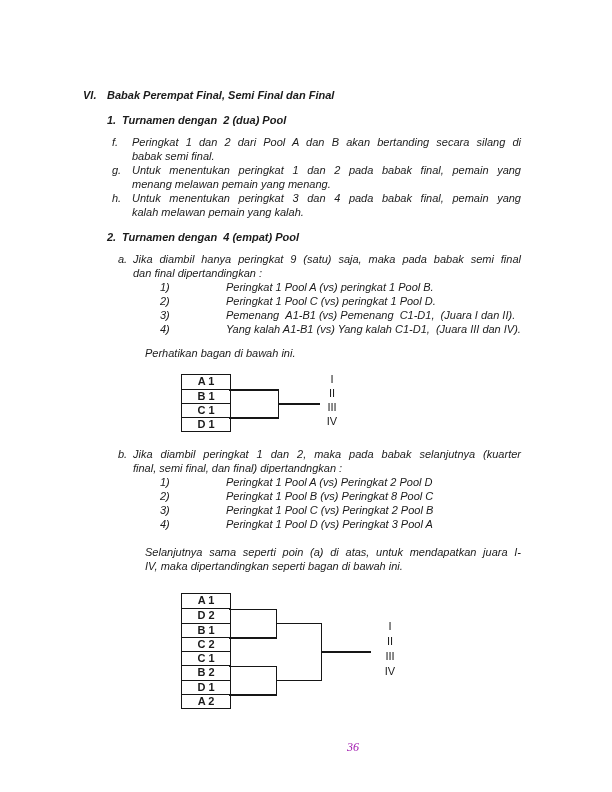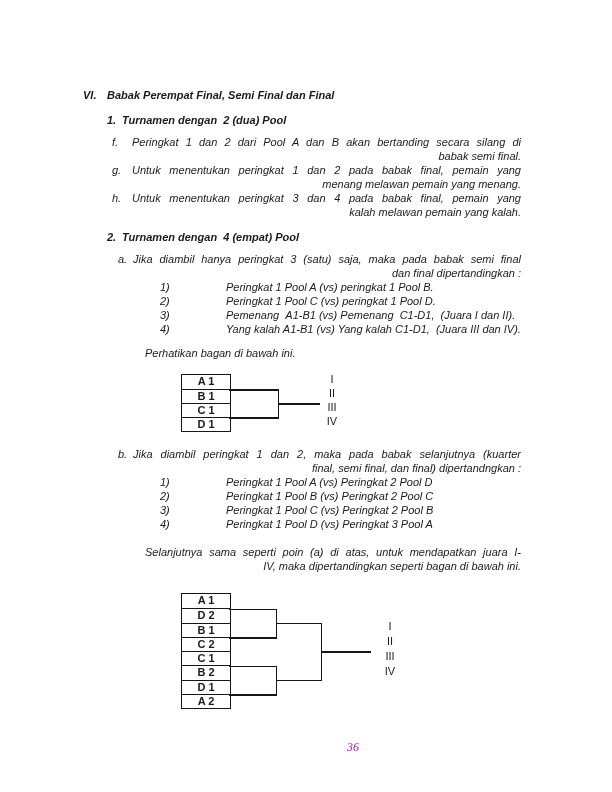--- a/index.html
+++ b/index.html
@@ -34,21 +34,21 @@
   .item .mk{width:15px;flex:0 0 15px;}
   .item .lines{width:388px;}
   .item-a{left:118px;top:252px;}
   .item-b{left:118px;top:447px;}
 
   
   .lines .ln:not(:last-child){
     text-align:justify;
     text-align-last:justify;
   }
-  .ln{white-space:pre-wrap;text-align:right;}
+  .ln{white-space:pre-wrap;}
 
   
   .pts-a{left:160px;top:280px;}
   .pts-b{left:160px;top:475px;}
   .pt{display:flex;height:14px;}
   .pt .mk{width:18px;flex:0 0 18px;}
   .pt-tx{white-space:pre-wrap;margin-left:48px;}
 
   
   .note-a{left:145px;top:346px;white-space:pre-wrap;}
@@ -137,21 +137,21 @@
 
   <div class="blk h-sub h-2">
     <span class="mk">2.</span>
     <span class="ttl">Turnamen dengan &nbsp;4 (empat) Pool</span>
   </div>
 
   <div class="blk item item-a">
     <span class="mk">a.</span>
     <div class="lines">
 
-    <div class="ln">Jika diambil hanya peringkat 3 (satu) saja, maka pada babak semi final</div>
+    <div class="ln">Jika diambil hanya peringkat 9 (satu) saja, maka pada babak semi final</div>
         <div class="ln">dan final dipertandingkan :</div>
       </div>
   </div>
 
   <div class="blk pts-a">
 
   <div class="pt">
       <span class="mk">1)</span>
       <span class="pt-tx">Peringkat 1 Pool A (vs) peringkat 1 Pool B.</span>
     </div>
@@ -202,21 +202,21 @@
   </div>
 
   <div class="blk pts-b">
 
   <div class="pt">
       <span class="mk">1)</span>
       <span class="pt-tx">Peringkat 1 Pool A (vs) Peringkat 2 Pool D</span>
     </div>
       <div class="pt">
       <span class="mk">2)</span>
-      <span class="pt-tx">Peringkat 1 Pool B (vs) Peringkat 2 Pool C</span>
+      <span class="pt-tx">Peringkat 1 Pool B (vs) Peringkat 8 Pool C</span>
     </div>
       <div class="pt">
       <span class="mk">3)</span>
       <span class="pt-tx">Peringkat 1 Pool C (vs) Peringkat 2 Pool B</span>
     </div>
       <div class="pt">
       <span class="mk">4)</span>
       <span class="pt-tx">Peringkat 1 Pool D (vs) Peringkat 3 Pool A</span>
     </div>
     </div>

